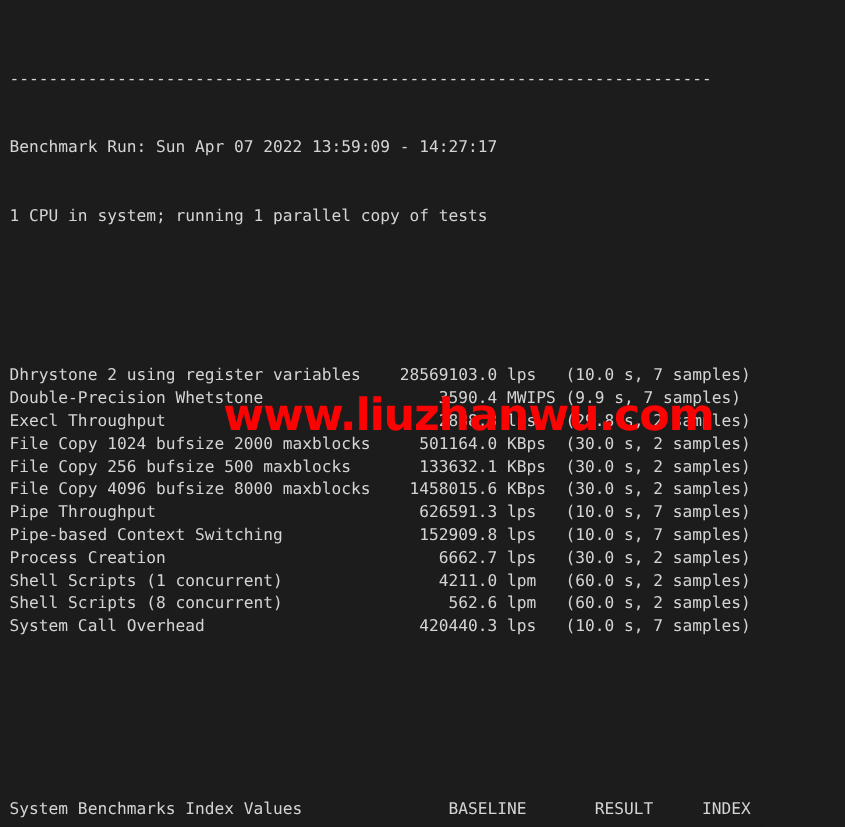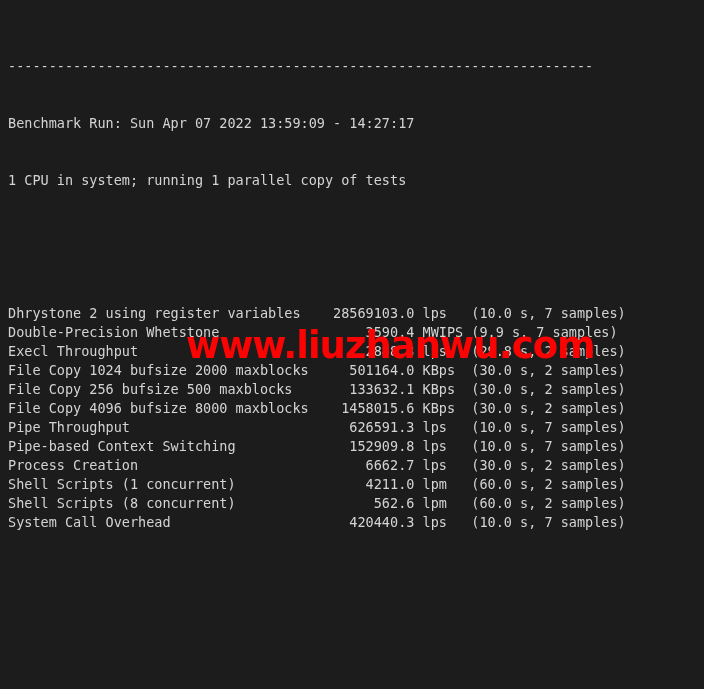--- a/index.html
+++ b/index.html
@@ -53,20 +53,21 @@
 
     <div class="line">------------------------------------------------------------------------</div>
     <div class="line">Benchmark Run: Sun Apr 07 2022 13:59:09 - 14:27:17</div>
     <div class="line">1 CPU in system; running 1 parallel copy of tests</div>
     <div class="blank"></div>
 
     <div id="raw-results"><div class="line">Dhrystone 2 using register variables    28569103.0 lps   (10.0 s, 7 samples)</div><div class="line">Double-Precision Whetstone                  3590.4 MWIPS (9.9 s, 7 samples)</div><div class="line">Execl Throughput                            2888.3 lps   (29.8 s, 2 samples)</div><div class="line">File Copy 1024 bufsize 2000 maxblocks     501164.0 KBps  (30.0 s, 2 samples)</div><div class="line">File Copy 256 bufsize 500 maxblocks       133632.1 KBps  (30.0 s, 2 samples)</div><div class="line">File Copy 4096 bufsize 8000 maxblocks    1458015.6 KBps  (30.0 s, 2 samples)</div><div class="line">Pipe Throughput                           626591.3 lps   (10.0 s, 7 samples)</div><div class="line">Pipe-based Context Switching              152909.8 lps   (10.0 s, 7 samples)</div><div class="line">Process Creation                            6662.7 lps   (30.0 s, 2 samples)</div><div class="line">Shell Scripts (1 concurrent)                4211.0 lpm   (60.0 s, 2 samples)</div><div class="line">Shell Scripts (8 concurrent)                 562.6 lpm   (60.0 s, 2 samples)</div><div class="line">System Call Overhead                      420440.3 lps   (10.0 s, 7 samples)</div></div>
 
     <div class="blank"></div>
 
+    <div class="line">System Benchmarks Index Values               BASELINE       RESULT     INDEX</div>
 
     
 
     
     
 
     
     
     
 

